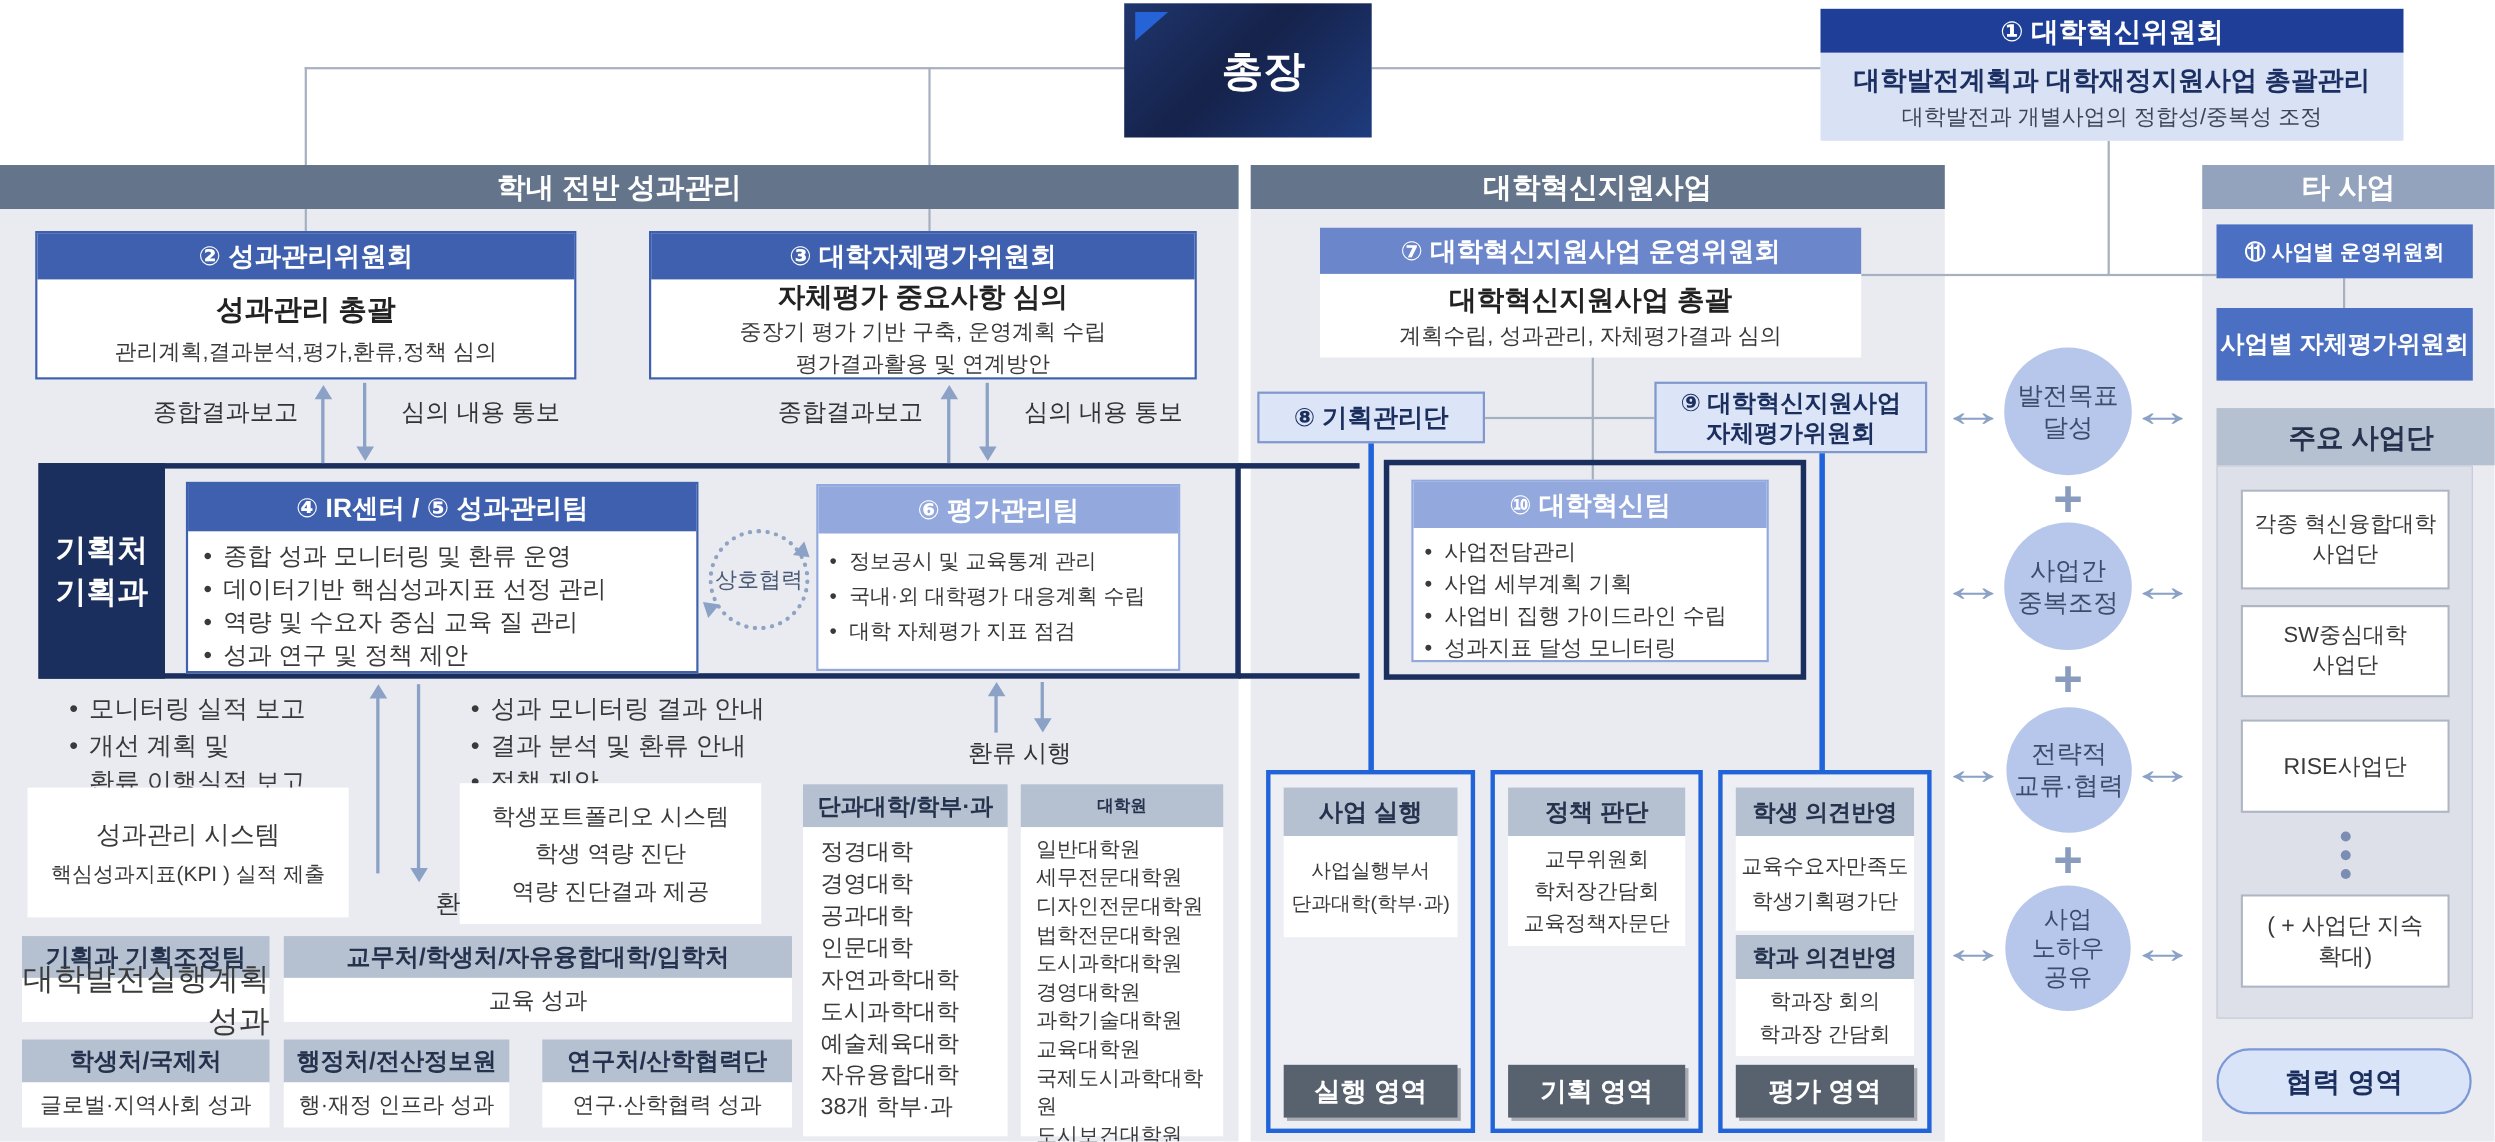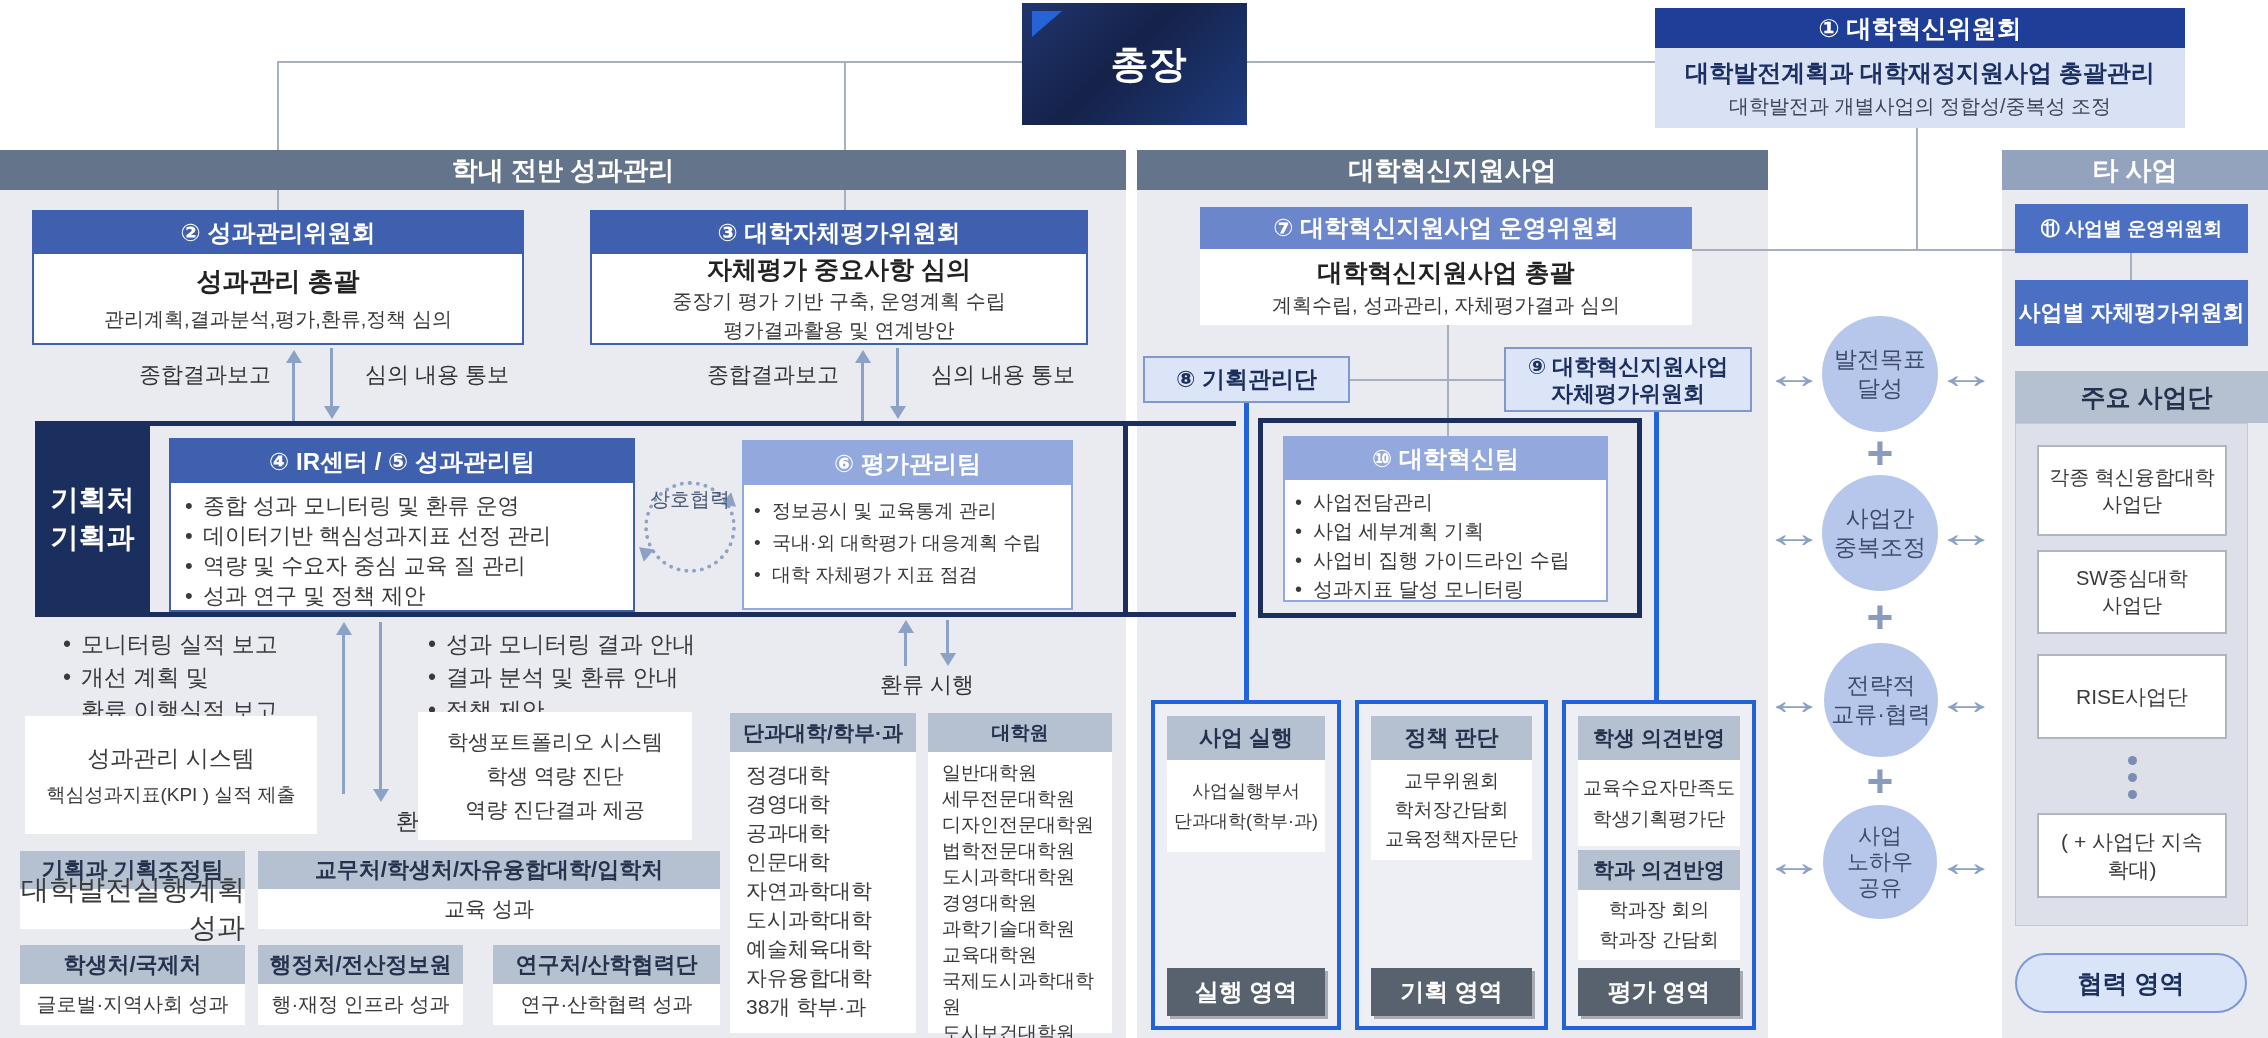--- a/index.html
+++ b/index.html
@@ -145,21 +145,21 @@
       <div class="bul">종합 성과 모니터링 및 환류 운영</div>
       <div class="bul">데이터기반 핵심성과지표 선정 관리</div>
       <div class="bul">역량 및 수요자 중심 교육 질 관리</div>
       <div class="bul">성과 연구 및 정책 제안</div>
     </div>
   </div>
 
   <div class="abs rot-circle" style="left:644px;top:481px;width:92px;height:92px;"></div>
   <div class="abs tri-down" style="left:723px;top:496px;transform:rotate(-50deg);"></div>
   <div class="abs tri-up" style="left:636px;top:545px;transform:rotate(-50deg);"></div>
-  <div class="abs center" style="left:634px;top:484px;width:112px;height:30px;font-size:20px;color:#4a5a75;background:transparent;">
+  <div class="abs center" style="left:634px;top:512px;width:112px;height:30px;font-size:20px;color:#4a5a75;background:transparent;">
       <span>상호협력</span>
     </div>
 
   <div class="abs outline-lblue wbody" style="left:742px;top:440px;width:331px;height:170px;">
     <div class="box-hdr-light center" style="height:43px;">
         <span>⑥ 평가관리팀</span>
       </div>
     <div style="padding:10px 2px 0 2px;font-size:19px;line-height:32px;color:#3a3a3a;">
       <div class="bul">정보공시 및 교육통계 관리</div>
       <div class="bul">국내·외 대학평가 대응계획 수립</div>
@@ -257,21 +257,21 @@
       <div>인문대학</div>
       <div>자연과학대학</div>
       <div>도시과학대학</div>
       <div>예술체육대학</div>
       <div>자유융합대학</div>
       <div>38개 학부·과</div>
     </div>
   </div>
 
   <div class="abs" style="left:928px;top:713px;width:184px;height:312px;">
-    <div class="ghdr center" style="height:39px;font-size:19px;">대학원</div>
+    <div class="ghdr center" style="height:39px;font-size:15px;">대학원</div>
     <div class="wbody" style="height:273px;padding:8px 0 0 14px;font-size:19px;line-height:26px;color:#3a3a3a;">
       <div>일반대학원</div>
       <div>세무전문대학원</div>
       <div>디자인전문대학원</div>
       <div>법학전문대학원</div>
       <div>도시과학대학원</div>
       <div>경영대학원</div>
       <div>과학기술대학원</div>
       <div>교육대학원</div>
       <div>국제도시과학대학원</div>

